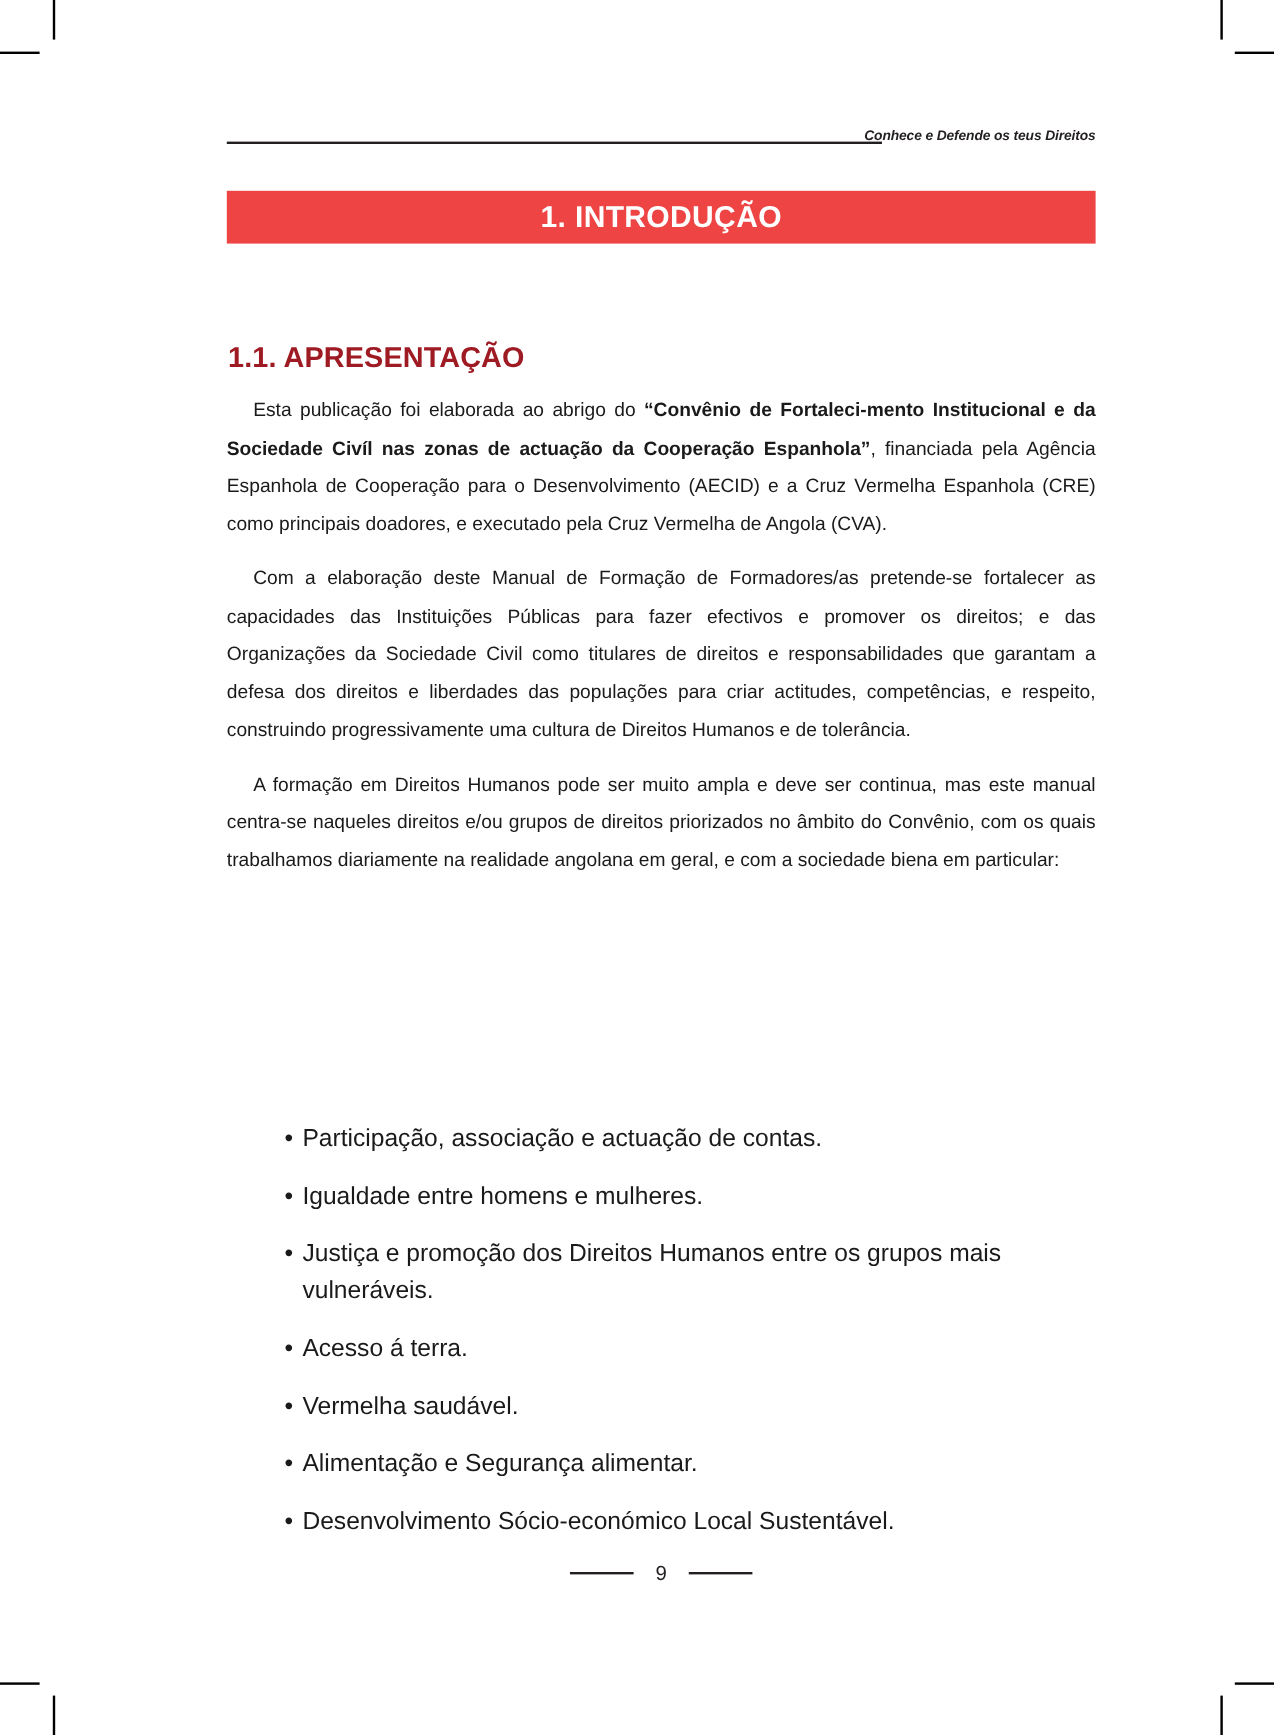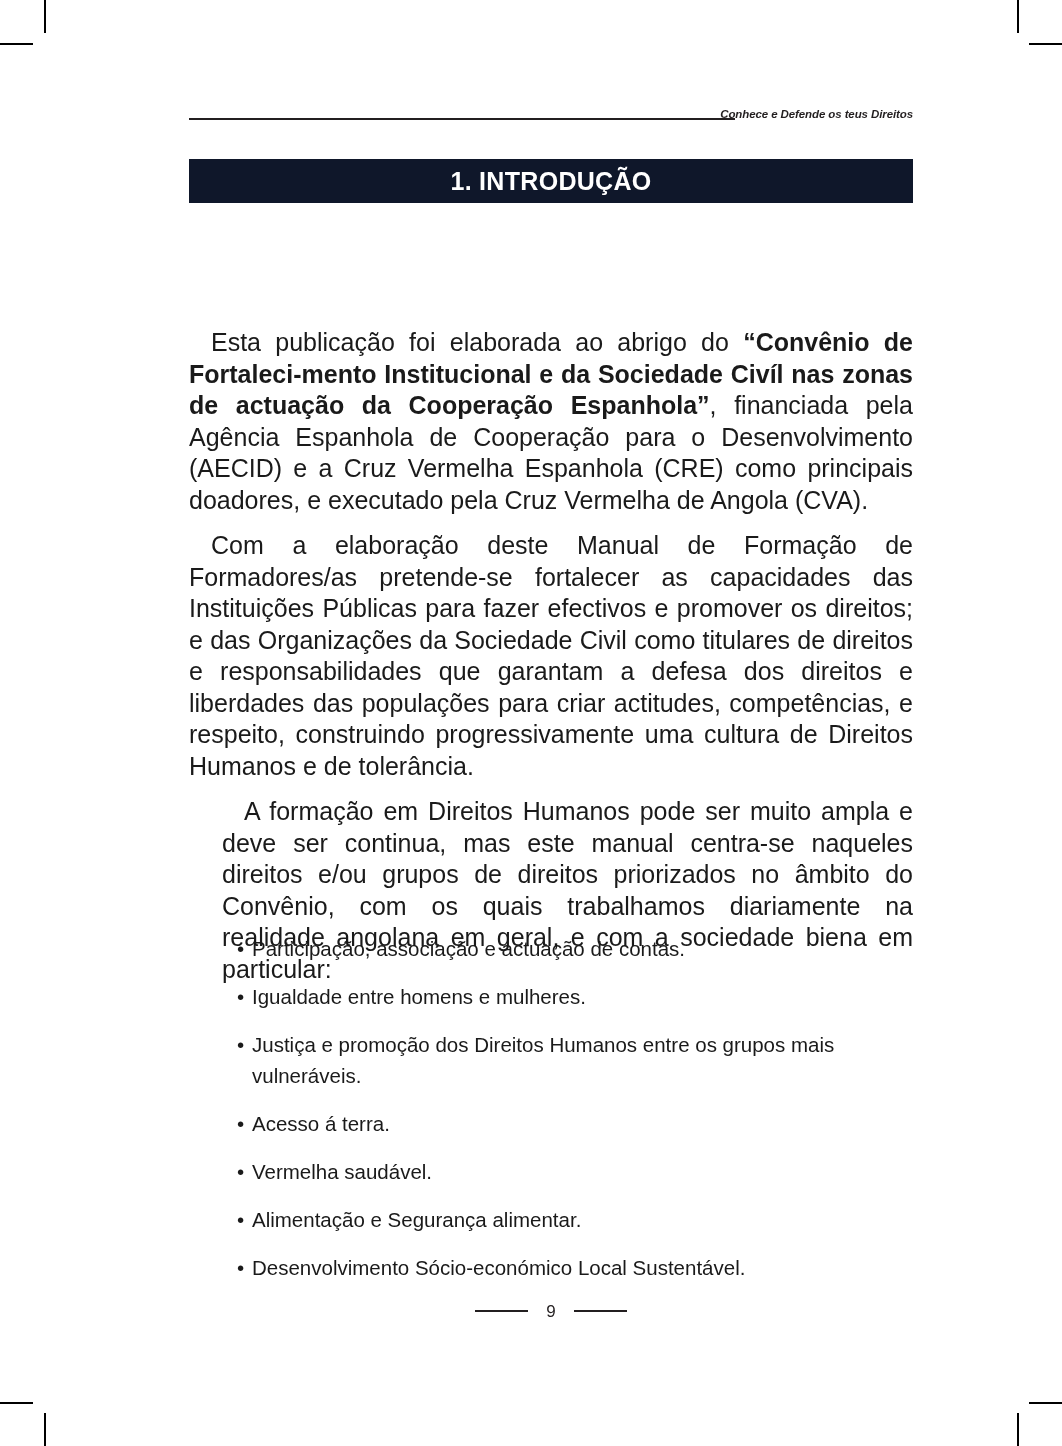--- a/index.html
+++ b/index.html
@@ -70,21 +70,21 @@
     white-space: nowrap;
   }
 
   
   .banner {
     position: absolute;
     left: 0;
     top: 159px;
     width: 724px;
     height: 44px;
-    background: #0f172a;
+    background: #ef4444;
     display: flex;
     align-items: center;
     justify-content: center;
   }
   .banner-title {
     color: #ffffff;
     font-size: 25px;
     font-weight: bold;
     letter-spacing: 0.3px;
   }
@@ -102,28 +102,28 @@
 
   
   .body {
     position: absolute;
     left: 0;
     top: 327px;
     width: 724px;
   }
   .para {
     margin: 0 0 14px 0;
-    font-size: 25px;
+    font-size: 16px;
     line-height: 31.5px;
     text-align: justify;
     text-indent: 22px;
     color: #1a1a1a;
     hyphens: manual;
   }
-  .para:last-of-type { margin-bottom: 0; margin-left: 33px; }
+  .para:last-of-type { margin-bottom: 0; }
   .para b { font-weight: bold; }
 
   
   .bullets {
     position: absolute;
     left: 0;
     top: 933px;
     width: 724px;
     list-style: none;
     margin: 0;
@@ -185,20 +185,21 @@
 
   <div class="runhead">
     <div class="runhead-rule"></div>
     <div class="runhead-text">Conhece  e Defende os teus Direitos</div>
   </div>
 
   <div class="banner">
     <span class="banner-title">1. INTRODUÇÃO</span>
   </div>
 
+  <h2 class="section-heading">1.1. APRESENTAÇÃO</h2>
 
   <div class="body">
     <p class="para"><span>Esta publicação foi elaborada ao abrigo do </span><b>“Convênio de Fortaleci-mento Institucional e da Sociedade Civíl nas zonas de actuação da Cooperação Espanhola”</b><span>, financiada pela Agência Espanhola de Cooperação para o Desenvolvimento (AECID) e a Cruz Vermelha Espanhola (CRE) como principais doadores, e executado pela Cruz Vermelha de Angola (CVA).</span></p>
     <p class="para"><span>Com a elaboração deste Manual de Formação de Formadores/as pretende-se fortalecer as capacidades das Instituições Públicas para fazer efectivos e promover os direitos; e das Organizações da Sociedade Civil como titulares de direitos e responsabilidades que garantam a defesa dos direitos e liberdades das populações para criar actitudes, competências, e respeito, construindo progressivamente uma cultura de Direitos Humanos e de tolerância.</span></p>
     <p class="para"><span>A formação em Direitos Humanos pode ser muito ampla e deve ser continua, mas este manual centra-se naqueles direitos e/ou grupos de direitos priorizados no âmbito do Convênio, com os quais trabalhamos diariamente na realidade angolana em geral, e com a sociedade biena em particular:</span></p>
   </div>
 
   <ul class="bullets">
       <li class="bullet"><span class="bullet-dot">•</span><span>Participação, associação e actuação de contas.</span></li>
       <li class="bullet"><span class="bullet-dot">•</span><span>Igualdade entre homens e mulheres.</span></li>

